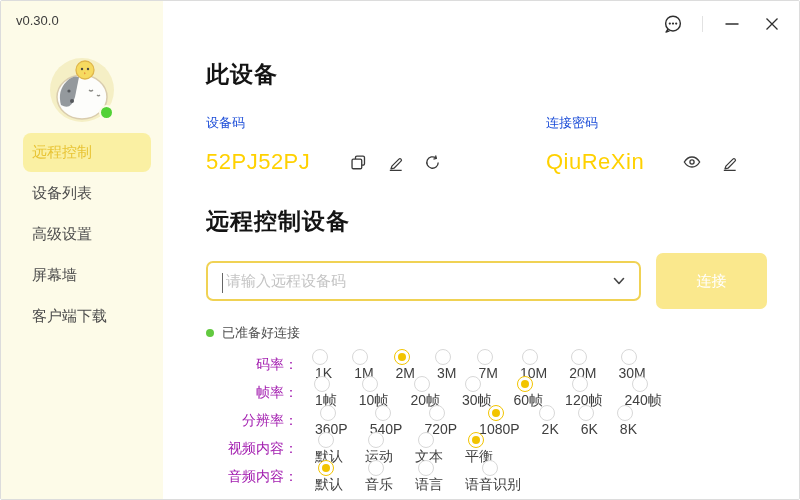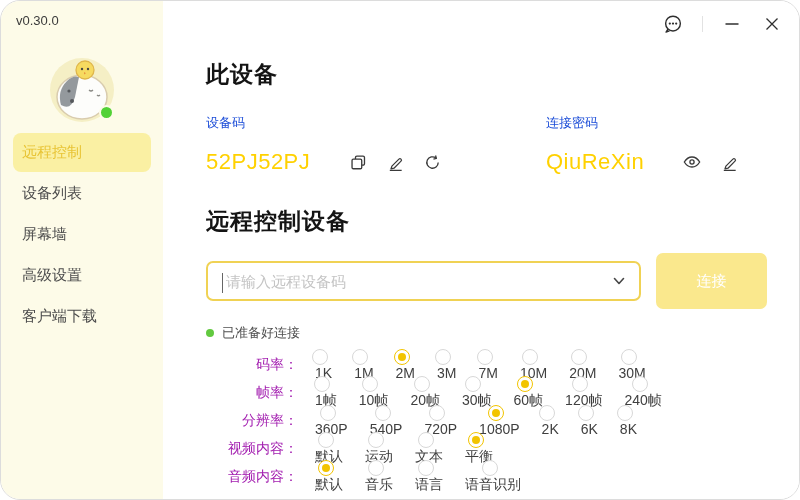--- a/index.html
+++ b/index.html
@@ -1,25 +1,25 @@
 <!DOCTYPE html>
 <html><head>
 <meta charset="utf-8">
 <style>
   * { margin:0; padding:0; box-sizing:border-box; }
   html,body { width:800px; height:500px; font-family:"Liberation Sans","DejaVu Sans",sans-serif; background:#fff; }
-  .window { position:relative; width:800px; height:500px; border:1px solid #dcdcdc; border-radius:20px; overflow:hidden; background:#fff; display:flex; }
+  .window { position:relative; width:800px; height:500px; border:1px solid #dcdcdc; border-radius:2px; overflow:hidden; background:#fff; display:flex; }
 
   
   .sidebar { position:relative; width:162px; height:100%; background:#FDFBE8; flex:0 0 162px; }
   .version { position:absolute; top:12px; left:15px; font-size:13px; color:#3b3b3b; }
   .avatar-wrap { position:absolute; top:56px; left:50%; transform:translateX(-50%); width:66px; height:66px; }
   .avatar-wrap svg { display:block; }
   .online-dot { position:absolute; right:1px; bottom:3px; width:15px; height:15px; border-radius:50%; background:#52D136; border:2px solid #FDFBE8; }
-  .menu { position:absolute; top:130px; left:0; right:0; }
+  .menu { position:absolute; top:130px; left:10px; right:0; }
   .menu-item { margin:2px 12px; padding:10px 0 10px 9px; border-radius:8px; font-size:15px; color:#4c4c4c; cursor:pointer; }
   .menu-item.active { background:#FAF0A3; color:#E8C436; }
 
   
   .main { position:relative; flex:1; background:#fff; padding:58px 34px 0 43px; }
   .titlebar { position:absolute; top:12px; right:18px; display:flex; align-items:center; gap:18px; }
   .tb-btn { display:flex; align-items:center; justify-content:center; width:22px; height:22px; cursor:pointer; }
   .tb-divider { width:1px; height:16px; background:#e2e2e2; }
 
   h1.section-title { font-size:23px; font-weight:700; color:#141414; letter-spacing:1px; }
@@ -29,21 +29,21 @@
   .code-label { font-size:13px; color:#1d4ed8; margin-bottom:8px; }
   .code-line { display:flex; align-items:center; }
   .code-value { font-size:22px; font-weight:500; color:#FFD100; letter-spacing:0.5px; line-height:44px; }
   .code-icons { display:flex; align-items:center; gap:17px; margin-left:38px; }
   .icon-btn { width:20px; height:20px; cursor:pointer; display:flex; align-items:center; justify-content:center; }
 
   h1.remote-title { margin-top:22px; }
 
   .connect-row { display:flex; align-items:center; margin-top:16px; }
   .input-box { position:relative; width:435px; height:40px; border:2px solid #F0D254; border-radius:7px; background:#fff; }
-  .device-input { position:absolute; inset:0; width:100%; height:100%; border:none; outline:none; background:transparent; border-radius:7px; padding:0 40px 0 18px; font-size:15px; color:#333; font-family:Liberation Sans, sans-serif; }
+  .device-input { position:absolute; inset:0; width:100%; height:100%; border:none; outline:none; background:transparent; border-radius:7px; padding:0 40px 0 18px; font-size:15px; color:#333; font-family:Liberation Serif, serif; }
   .device-input::placeholder { color:#C4C4C4; }
   .caret { position:absolute; left:14px; top:10px; width:1px; height:20px; background:#666; }
   .chevron { position:absolute; right:12px; top:50%; transform:translateY(-50%); cursor:pointer; display:flex; }
   .connect-btn { margin-left:15px; width:111px; height:56px; border:none; border-radius:7px; background:#FAE88D; color:#fff; font-size:15px; font-family:inherit; cursor:pointer; }
 
   .status-row { display:flex; align-items:center; margin-top:15px; }
   .status-dot { width:8px; height:8px; border-radius:50%; background:#62C93F; margin-right:8px; }
   .status-text { font-size:13px; color:#4f4f4f; }
 
   .settings { margin-top:9px; }
@@ -85,22 +85,22 @@
           <circle cx="39" cy="12" r="1.2" fill="#4a4a43"></circle>
           <path d="M35 15 l2 1.2 -2 1.2 z" fill="#E8953F"></path>
         </g>
       </svg>
       <span class="online-dot"></span>
     </div>
 
     <nav class="menu" id="menu">
         <div class="menu-item active">远程控制</div>
         <div class="menu-item">设备列表</div>
+        <div class="menu-item">高级设置</div>
         <div class="menu-item">屏幕墙</div>
-        <div class="menu-item">高级设置</div>
         <div class="menu-item">客户端下载</div>
       </nav>
   </aside>
 
   <main class="main">
 
     <div class="titlebar">
       <span class="tb-btn">
         <svg width="22" height="22" viewBox="0 0 20 20">
           <circle cx="10" cy="9.6" r="6.7" fill="none" stroke="#2f2f2f" stroke-width="1.3"></circle>

